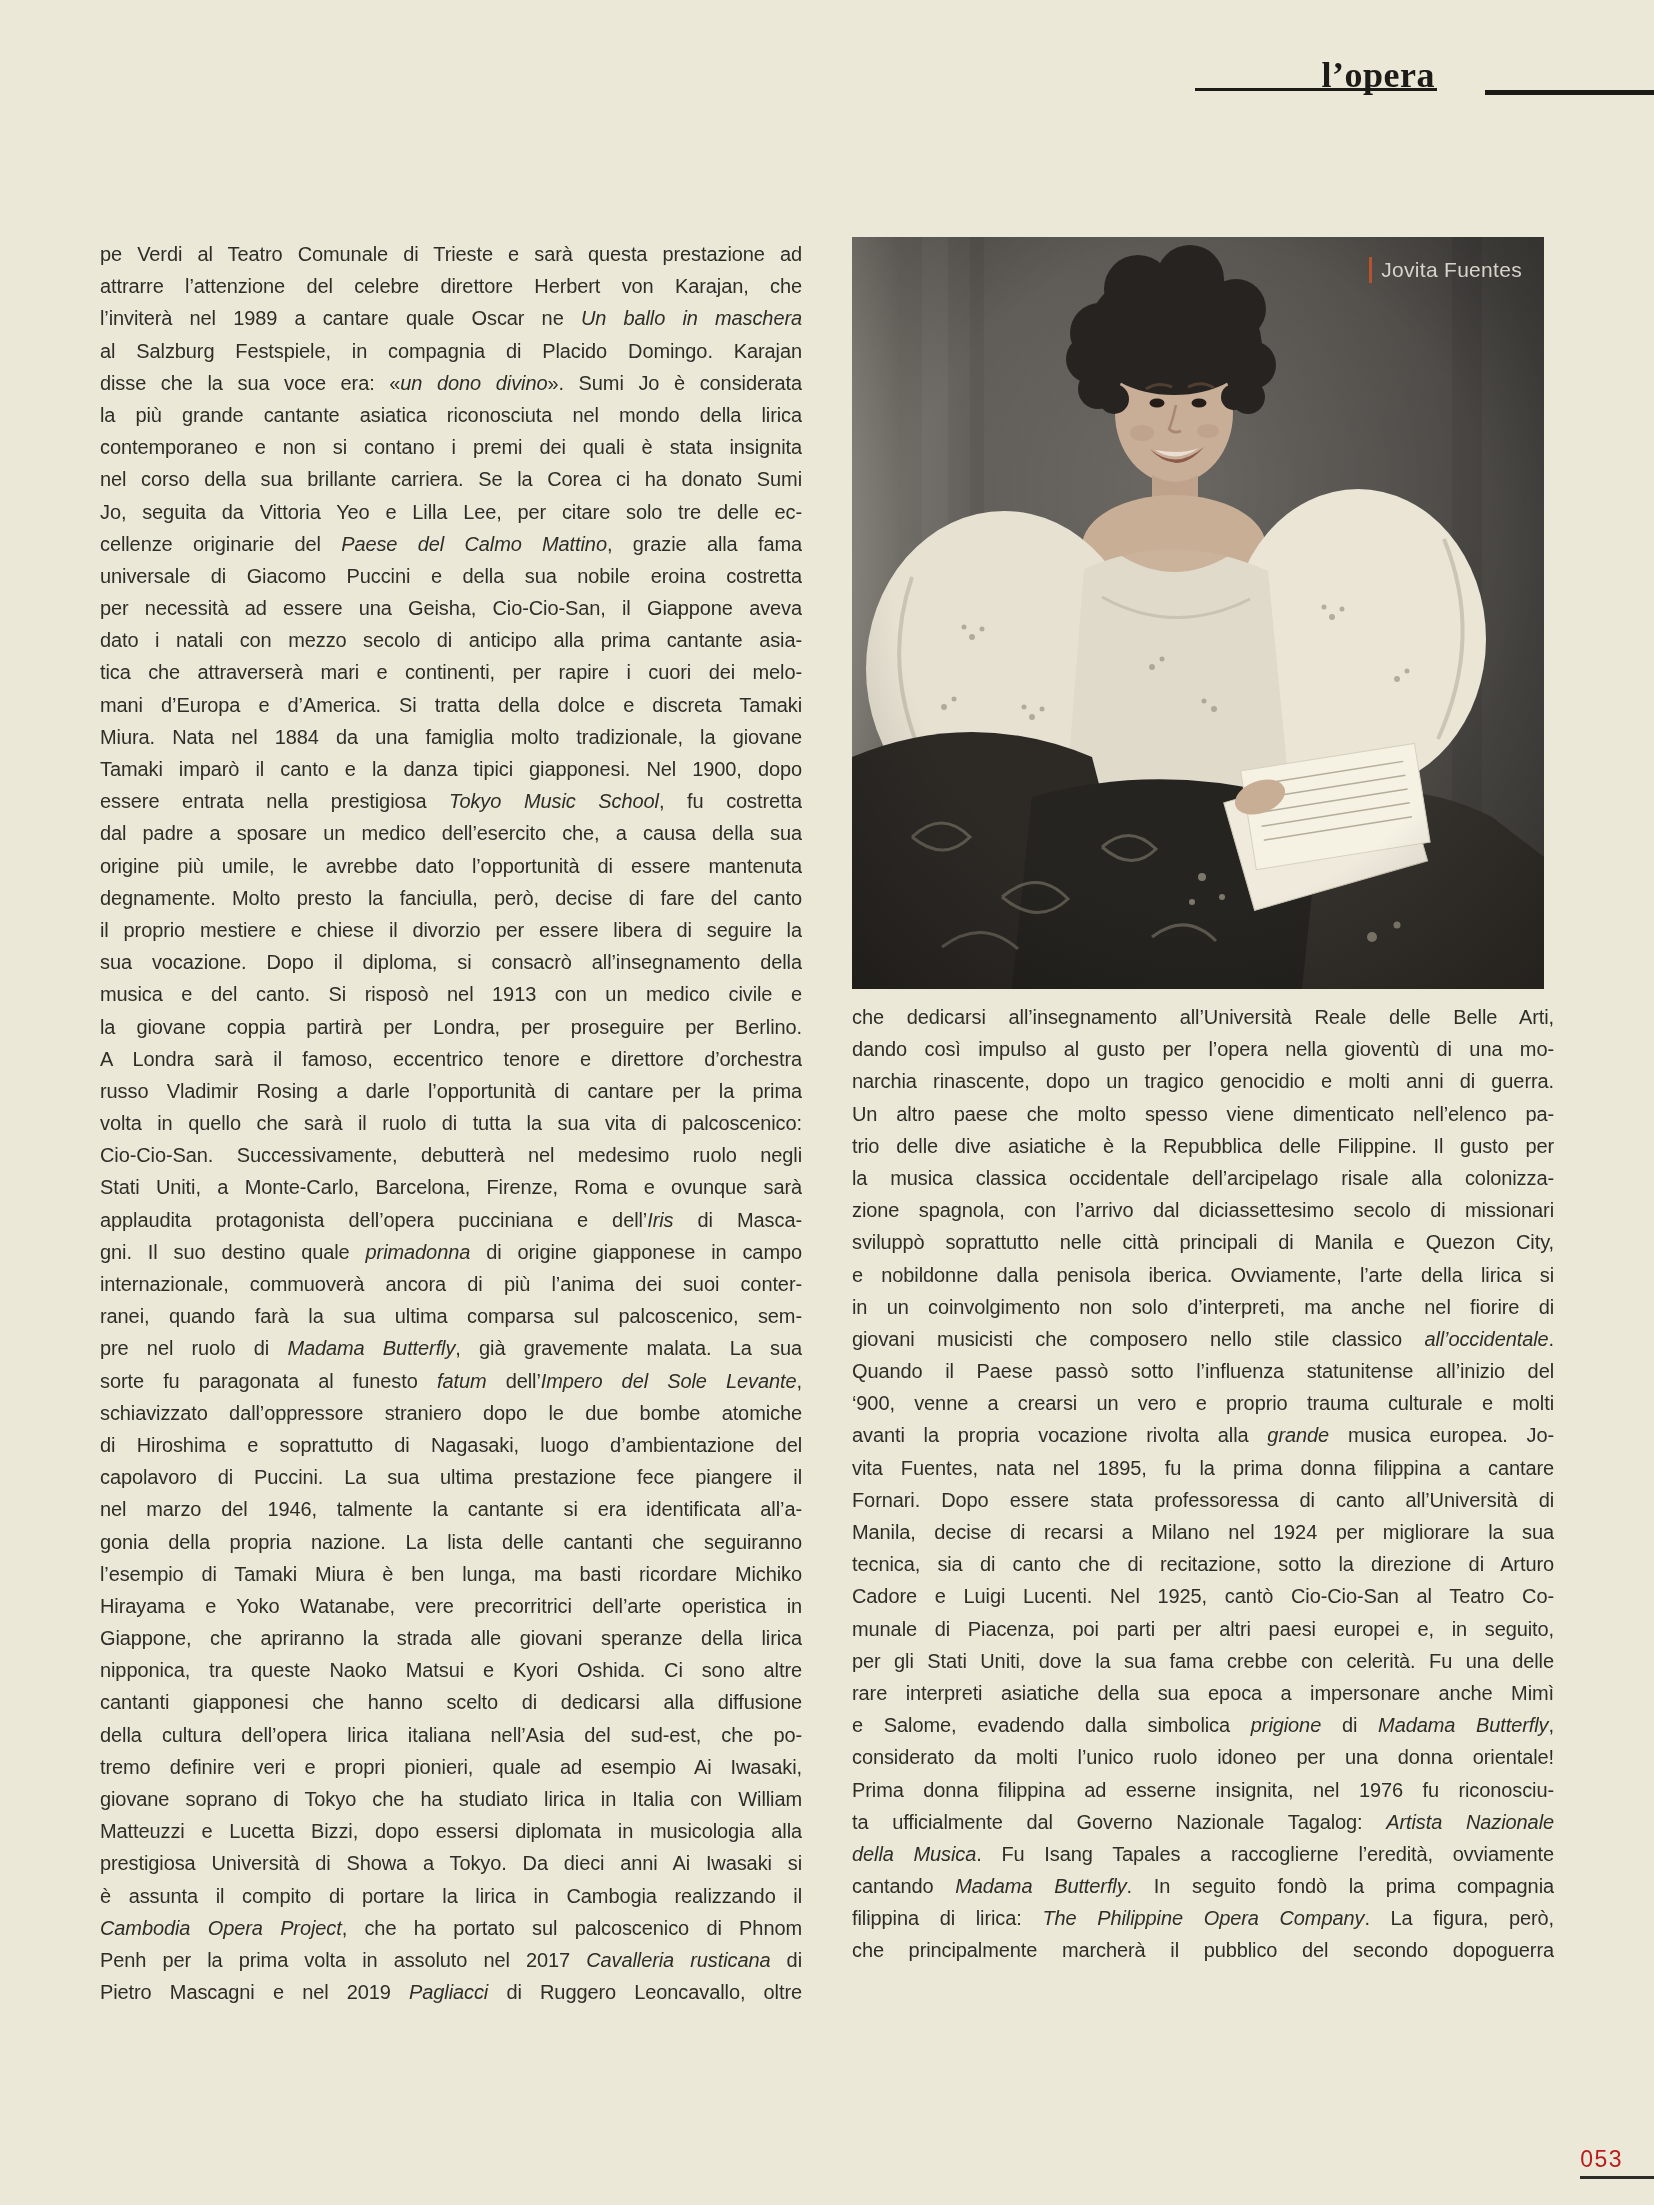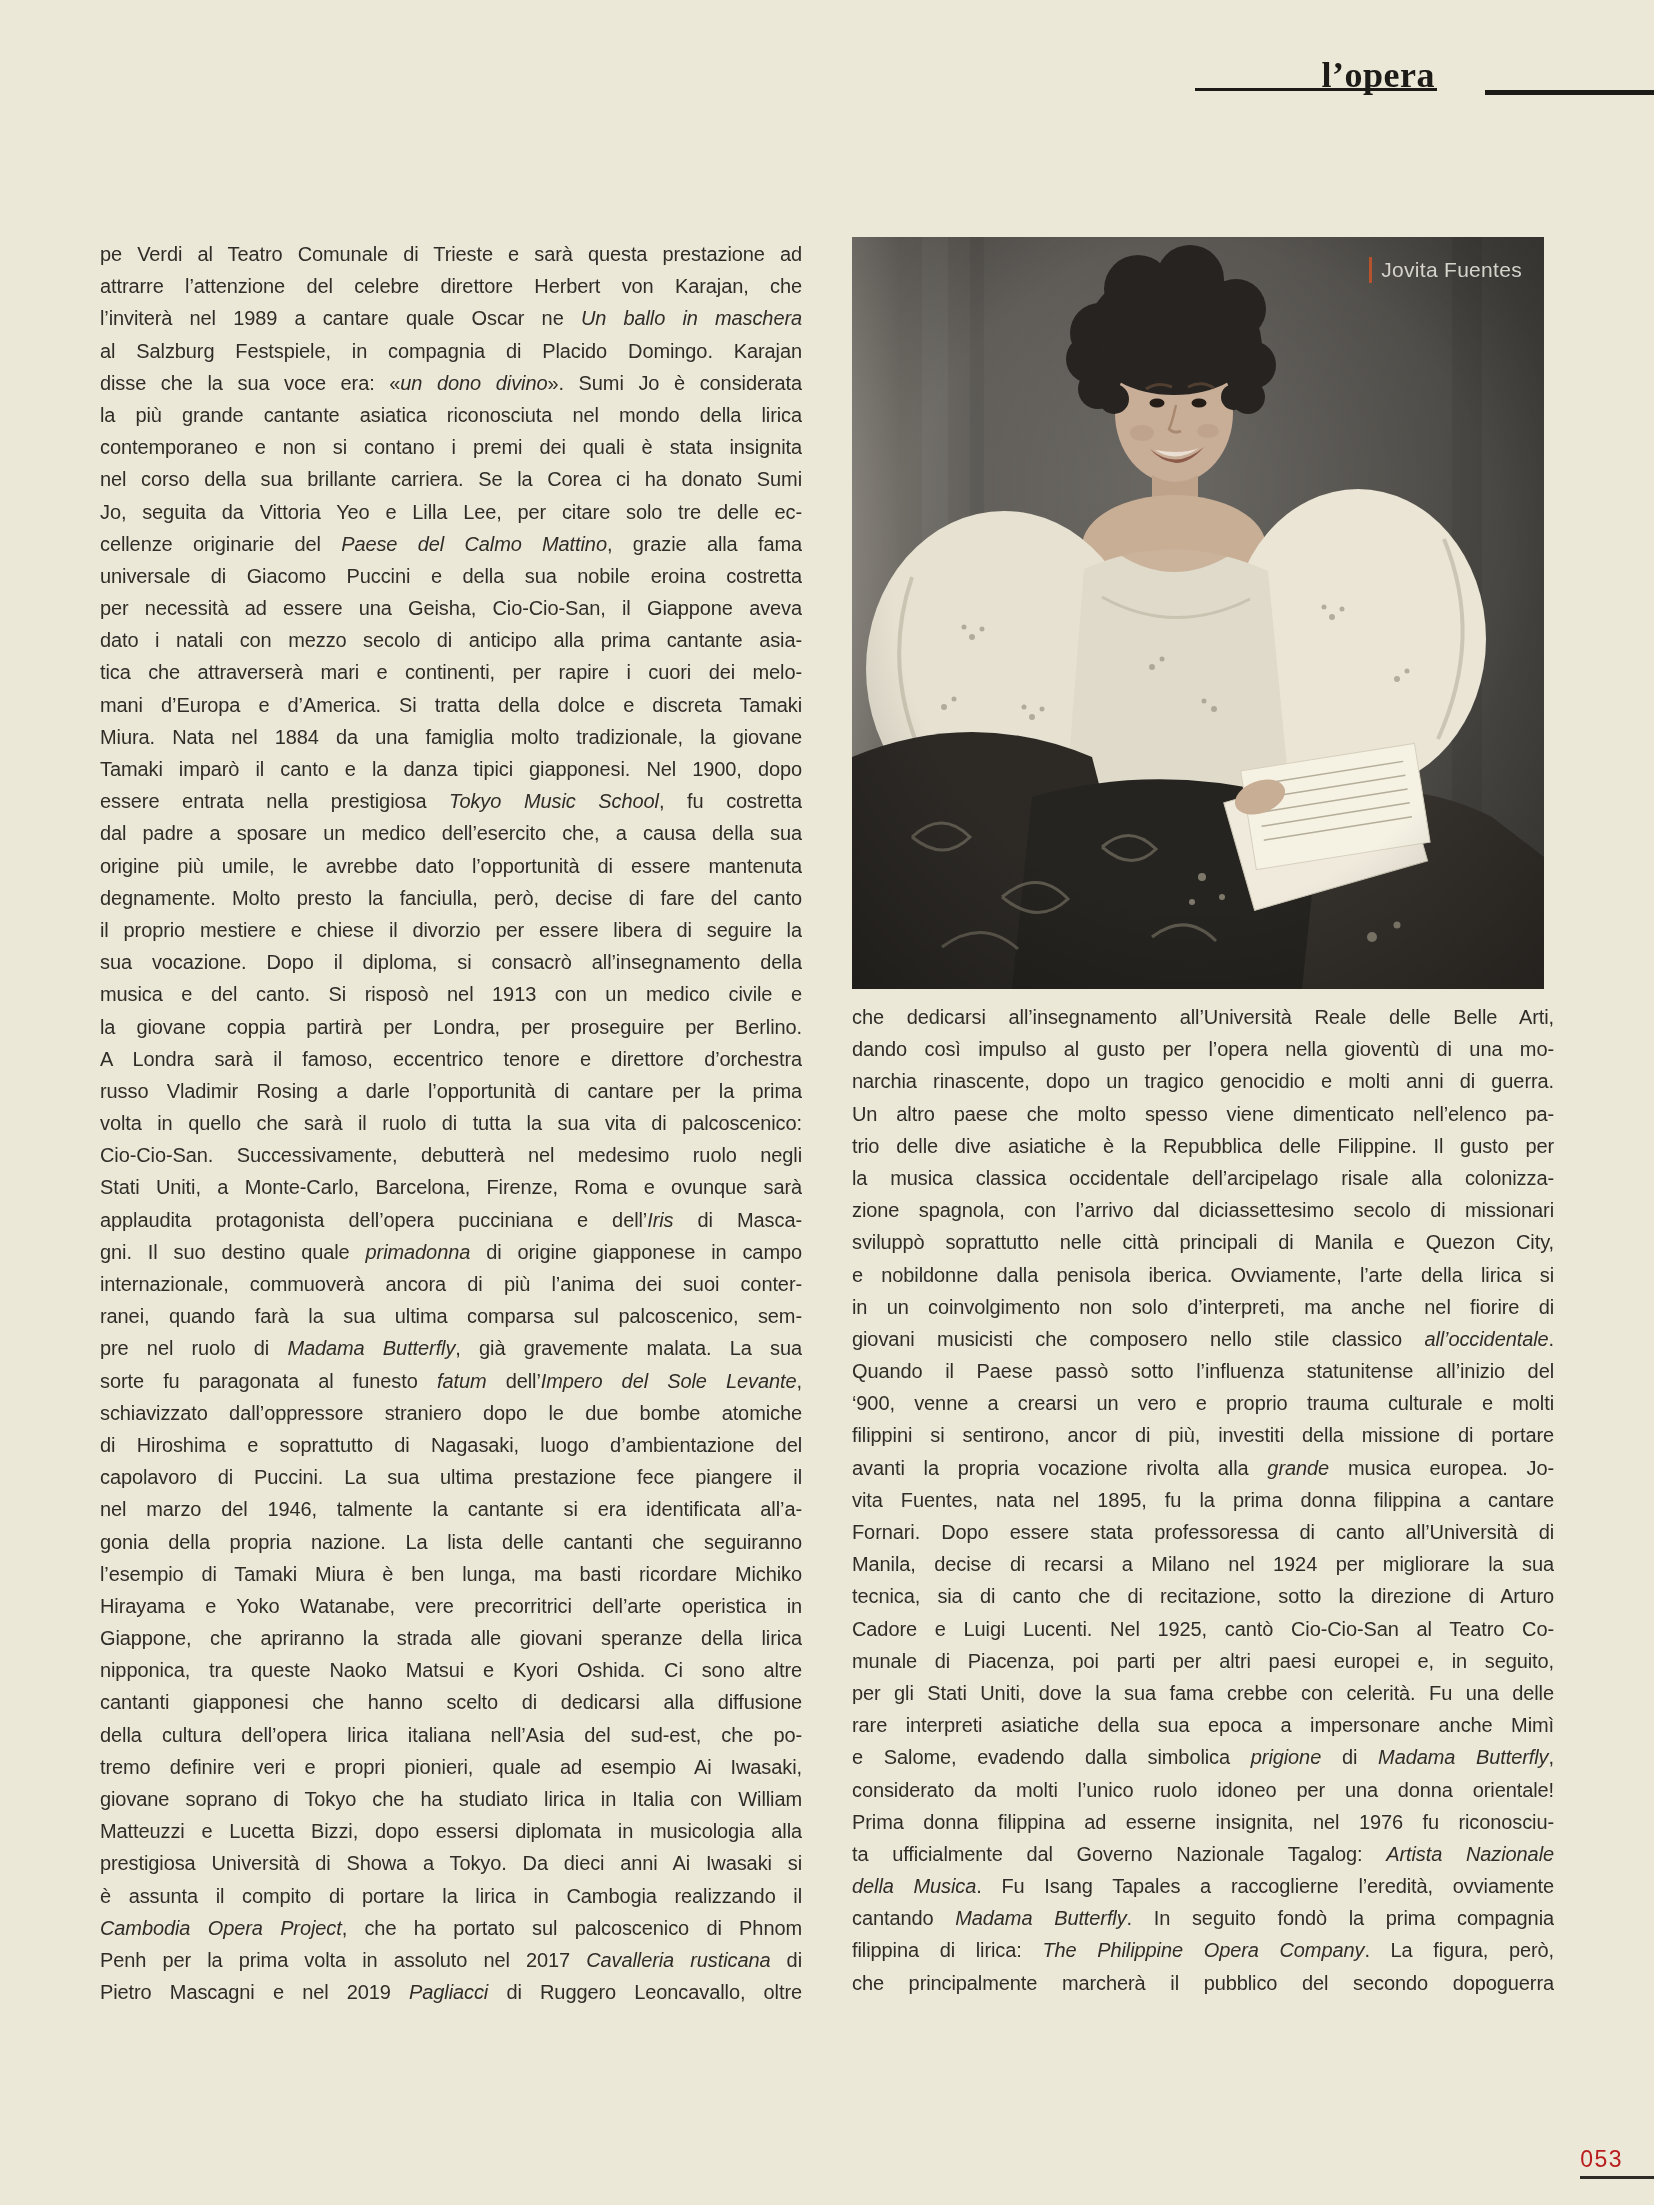--- a/index.html
+++ b/index.html
@@ -245,21 +245,20 @@
       <div class="line">Un altro paese che molto spesso viene dimenticato nell’elenco pa-</div>
       <div class="line">trio delle dive asiatiche è la Repubblica delle Filippine. Il gusto per</div>
       <div class="line">la musica classica occidentale dell’arcipelago risale alla colonizza-</div>
       <div class="line">zione spagnola, con l’arrivo dal diciassettesimo secolo di missionari</div>
       <div class="line">sviluppò soprattutto nelle città principali di Manila e Quezon City,</div>
       <div class="line">e nobildonne dalla penisola iberica. Ovviamente, l’arte della lirica si</div>
       <div class="line">in un coinvolgimento non solo d’interpreti, ma anche nel fiorire di</div>
       <div class="line">giovani musicisti che composero nello stile classico <em>all’occidentale</em>.</div>
       <div class="line">Quando il Paese passò sotto l’influenza statunitense all’inizio del</div>
       <div class="line">‘900, venne a crearsi un vero e proprio trauma culturale e molti</div>
-      <div class="line">filippini si sentirono, ancor di più, investiti della missione di portare</div>
       <div class="line">avanti la propria vocazione rivolta alla <em>grande</em> musica europea. Jo-</div>
       <div class="line">vita Fuentes, nata nel 1895, fu la prima donna filippina a cantare</div>
       <div class="line">Fornari. Dopo essere stata professoressa di canto all’Università di</div>
       <div class="line">Manila, decise di recarsi a Milano nel 1924 per migliorare la sua</div>
       <div class="line">tecnica, sia di canto che di recitazione, sotto la direzione di Arturo</div>
       <div class="line">Cadore e Luigi Lucenti. Nel 1925, cantò Cio-Cio-San al Teatro Co-</div>
       <div class="line">munale di Piacenza, poi parti per altri paesi europei e, in seguito,</div>
       <div class="line">per gli Stati Uniti, dove la sua fama crebbe con celerità. Fu una delle</div>
       <div class="line">rare interpreti asiatiche della sua epoca a impersonare anche Mimì</div>
       <div class="line">e Salome, evadendo dalla simbolica <em>prigione</em> di <em>Madama Butterfly</em>,</div>

